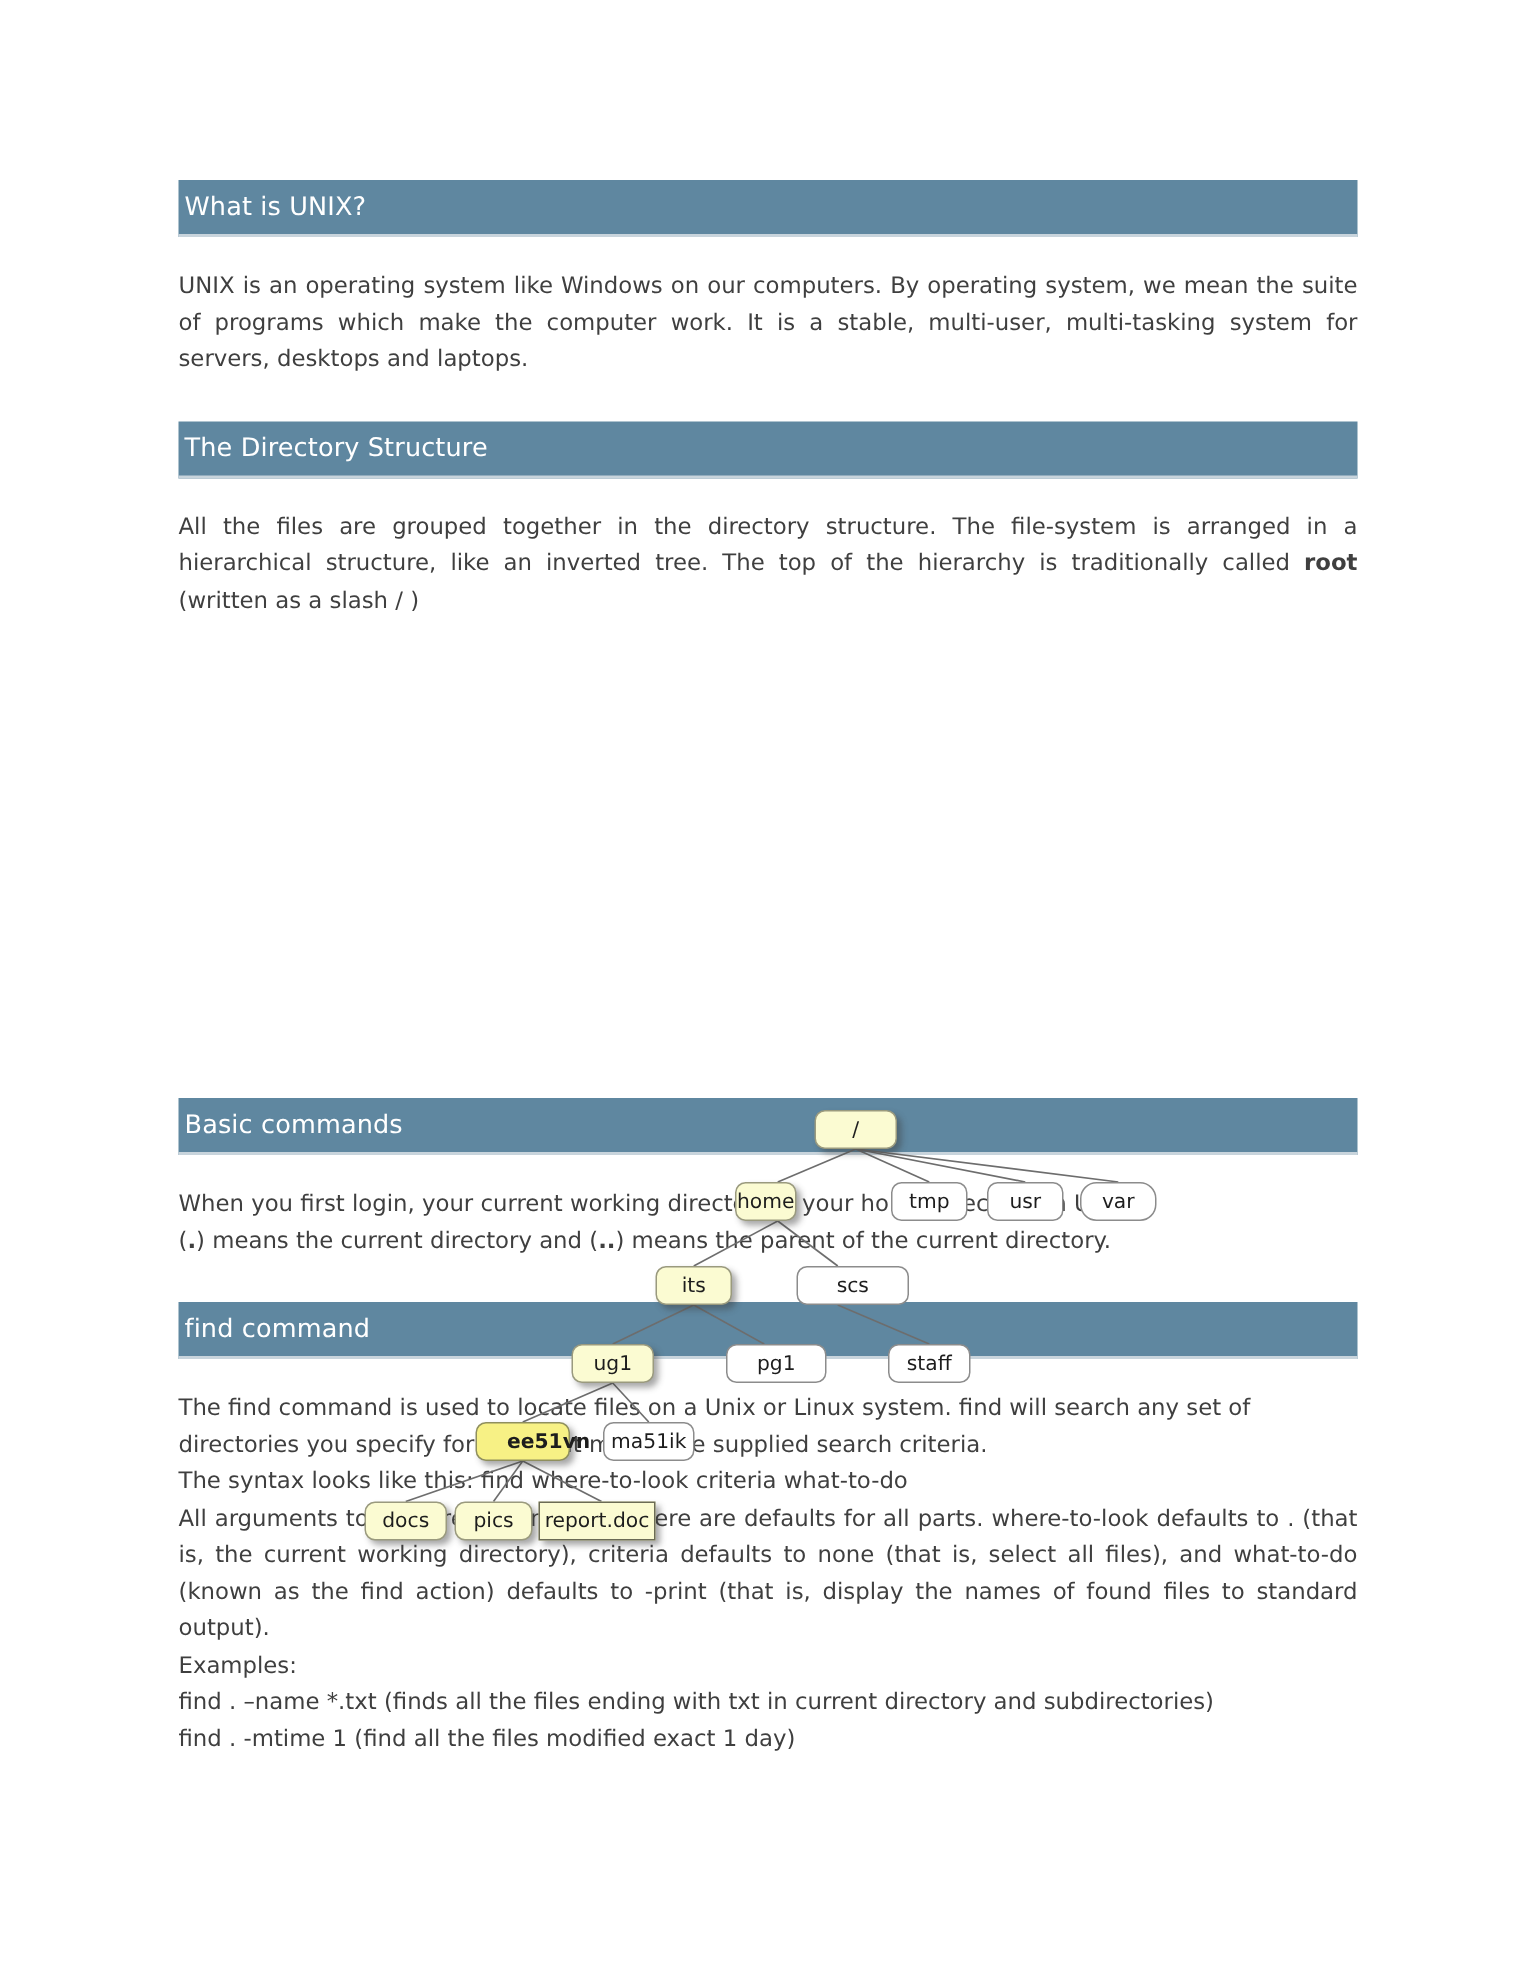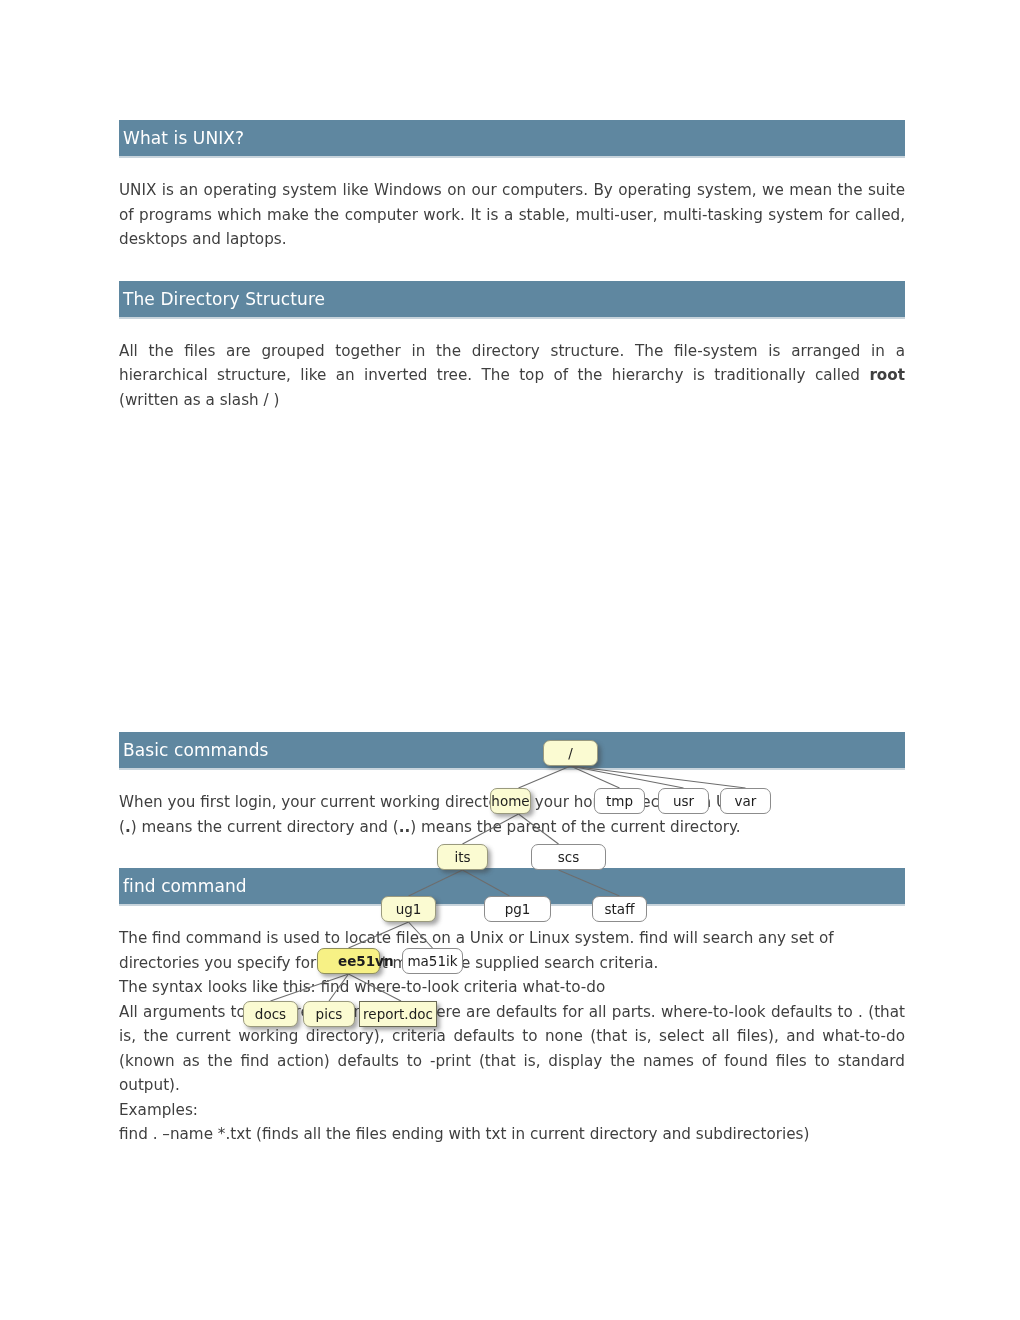--- a/index.html
+++ b/index.html
@@ -111,21 +111,21 @@
   }
 </style>
 </head>
 <body>
 
 <div class="page">
   <div class="content">
 
     <div class="sec-head">What is UNIX?</div>
     <div class="gap-after-head"></div>
-    <p class="body just-all">UNIX is an operating system like Windows on our computers. By operating system, we mean the suite of programs which make the computer work. It is a stable, multi-user, multi-tasking system for called, desktops and laptops.</p>
+    <p class="body just-all">UNIX is an operating system like Windows on our computers. By operating system, we mean the suite of programs which make the computer work. It is a stable, multi-user, multi-tasking system for servers, desktops and laptops.</p>
 
     <div class="gap-sec"></div>
 
     <div class="sec-head">The Directory Structure</div>
     <div class="gap-after-head"></div>
     <p class="body just-all"><span>All the files are grouped together in the directory structure. The file-system is arranged in a hierarchical structure, like an inverted tree. The top of the hierarchy is traditionally called </span><span class="b">root</span><span> (written as a slash / )</span></p>
 
     <div class="tree-wrap">
       <div class="tree-inner" id="tree-inner">
         <svg class="tree-lines" id="tree-lines">
@@ -141,21 +141,21 @@
             <line x1="289.5" y1="510" x2="229.5" y2="536" stroke="#6d6d6d" stroke-width="1.1"></line>
             <line x1="289.5" y1="510" x2="313.5" y2="536" stroke="#6d6d6d" stroke-width="1.1"></line>
             <line x1="229.5" y1="562" x2="151.5" y2="589" stroke="#6d6d6d" stroke-width="1.1"></line>
             <line x1="229.5" y1="562" x2="210" y2="589" stroke="#6d6d6d" stroke-width="1.1"></line>
             <line x1="229.5" y1="562" x2="282" y2="589" stroke="#6d6d6d" stroke-width="1.1"></line>
           </svg>
       <div class="node dir" style="left: 424px; top: 328px; width: 55px;"><span>/</span></div>
           <div class="node dir" style="left: 371px; top: 376px; width: 41px;"><span>home</span></div>
           <div class="node plain" style="left: 475px; top: 376px; width: 51px;"><span>tmp</span></div>
           <div class="node plain" style="left: 539px; top: 376px; width: 51px;"><span>usr</span></div>
-          <div class="node plain" style="left: 601px; top: 376px; width: 51px;"><span>var</span></div>
+          <div class="node plain" style="left: 601px; top: 376px; width: 51px; border-radius: 11px;"><span>var</span></div>
           <div class="node dir" style="left: 318px; top: 432px; width: 51px;"><span>its</span></div>
           <div class="node plain" style="left: 412px; top: 432px; width: 75px;"><span>scs</span></div>
           <div class="node dir" style="left: 262px; top: 484px; width: 55px;"><span>ug1</span></div>
           <div class="node plain" style="left: 365px; top: 484px; width: 67px;"><span>pg1</span></div>
           <div class="node plain" style="left: 473px; top: 484px; width: 55px;"><span>staff</span></div>
           <div class="node hl" style="left: 198px; top: 536px; width: 63px; padding-left: 20px;"><span>ee51vn</span></div>
           <div class="node plain" style="left: 283px; top: 536px; width: 61px;"><span>ma51ik</span></div>
           <div class="node dir" style="left: 124px; top: 589px; width: 55px;"><span>docs</span></div>
           <div class="node dir" style="left: 184px; top: 589px; width: 52px;"><span>pics</span></div>
           <div class="node file" style="left: 240px; top: 589px; width: 78px;"><span>report.doc</span></div>
@@ -169,15 +169,16 @@
 
     <div class="gap-sec"></div>
 
     <div class="sec-head">find command</div>
     <div class="gap-after-head"></div>
     <p class="body">The find command is used to locate files on a Unix or Linux system.  find will search any set of directories you specify for files that match the supplied search criteria.</p>
     <p class="body">The syntax looks like this: find where-to-look criteria what-to-do</p>
     <p class="body just-all">All arguments to find are optional, and there are defaults for all parts. where-to-look defaults to . (that is, the current working directory), criteria defaults to none (that is, select all files), and what-to-do (known as the find action) defaults to -print (that is, display the names of found files to standard output).</p>
     <p class="body">Examples:</p>
     <p class="body">find . –name *.txt  (finds all the files ending with txt in current directory and subdirectories)</p>
+    <p class="body">find . -mtime 1  (find all the files modified exact 1 day)</p>
 
   </div>
 </div>
 
 </body></html>

